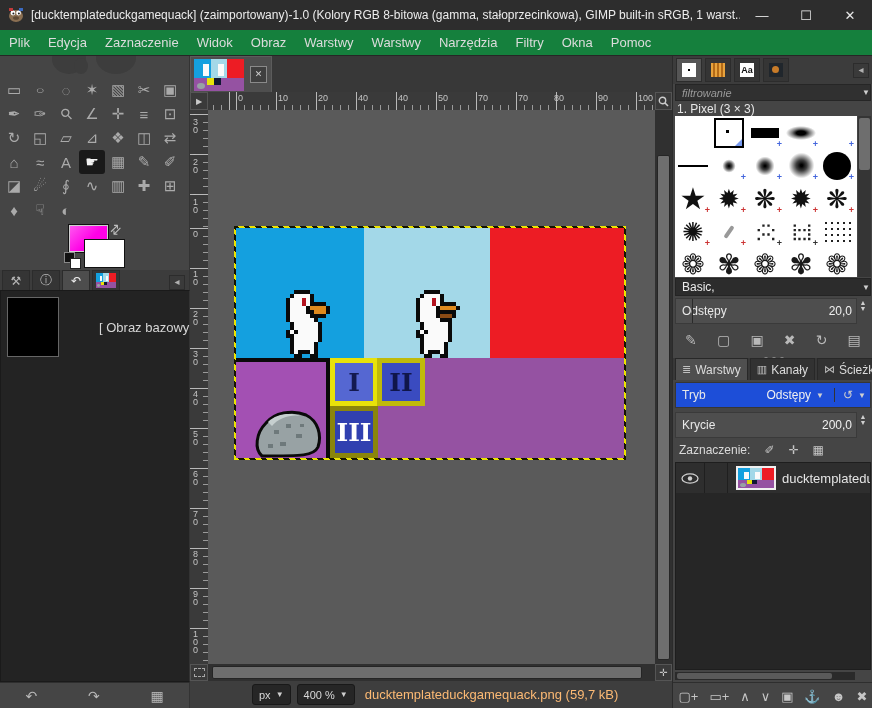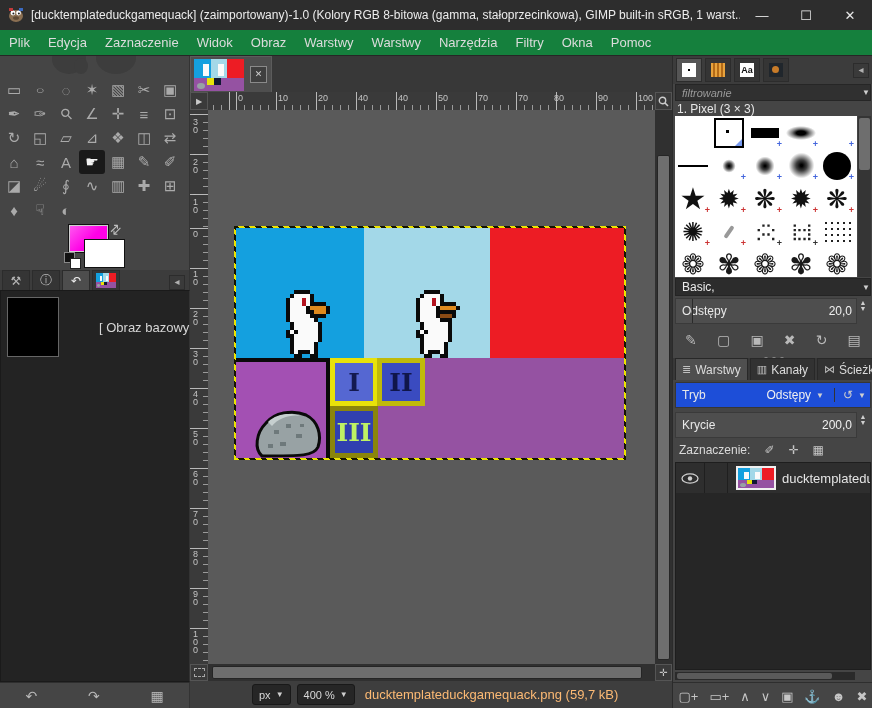--- a/index.html
+++ b/index.html
@@ -477,21 +477,21 @@
           <div class="sect" id="sect-ground-left" style="left: 0px; top: 130px; width: 94px; height: 100px; background: rgb(163, 80, 179); border-top: 4px solid rgb(10, 10, 10); border-right: 4px solid rgb(10, 10, 10); box-sizing: border-box;"></div>
           <div class="sect" id="sect-ground-right" style="left: 189px; top: 130px; width: 199px; height: 100px; background: rgb(149, 82, 162);"></div>
           <div class="sect" id="crates" style="left: 94px; top: 130px; width: 95px; height: 100px;">
               <div class="crate" style="left: 0px; top: 0px; width: 48px; height: 48px; background: rgb(85, 103, 210); border: 5px solid rgb(232, 226, 10);">
                 <span style="color: rgb(20, 26, 80);">I</span>
               </div>
               <div class="crate" style="left: 47px; top: 0px; width: 48px; height: 48px; background: rgb(58, 75, 192); border: 5px solid rgb(192, 186, 10);">
                 <span style="color: rgb(16, 22, 74);">II</span>
               </div>
               <div class="crate" style="left: 0px; top: 48px; width: 48px; height: 52px; background: rgb(48, 64, 176); border: 5px solid rgb(138, 133, 12);">
-                <span style="color: #bef264;">III</span>
+                <span style="color: #ffffff;">III</span>
               </div>
             </div>
           <div class="sect" id="rock" style="left: 16px; top: 172px; width: 72px; height: 58px;">
               <svg width="72" height="58" viewBox="0 0 72 58">
                 <path d="M10,56 C2,49 4,33 14,23 C22,13 40,9 54,15 C66,21 70,35 66,47 C62,56 50,56 10,56 Z" fill="#98A2A4" stroke="#0A0A0A" stroke-width="3"></path>
                 <path d="M16,22 C24,14 38,12 48,16 C40,14 26,18 20,26 Z" fill="#C6CFCF"></path>
                 <rect x="22" y="30" width="5" height="4" fill="#6E797B"></rect>
                 <rect x="34" y="24" width="5" height="4" fill="#6E797B"></rect>
                 <rect x="44" y="34" width="6" height="4" fill="#6E797B"></rect>
                 <rect x="28" y="42" width="6" height="4" fill="#6E797B"></rect>

